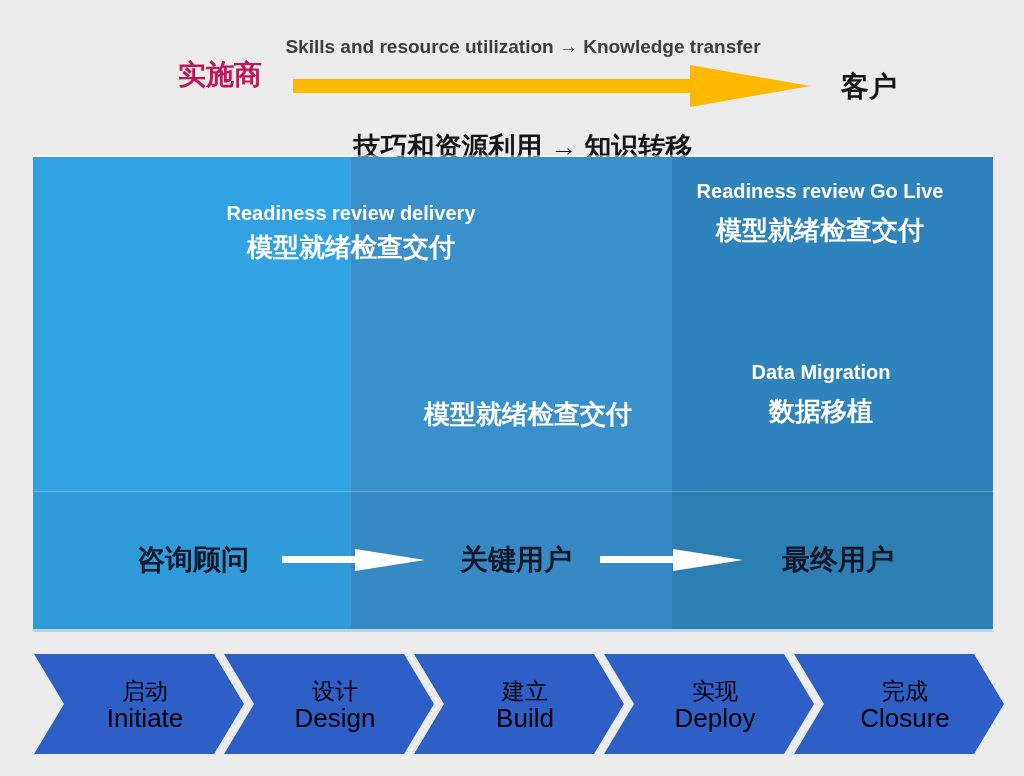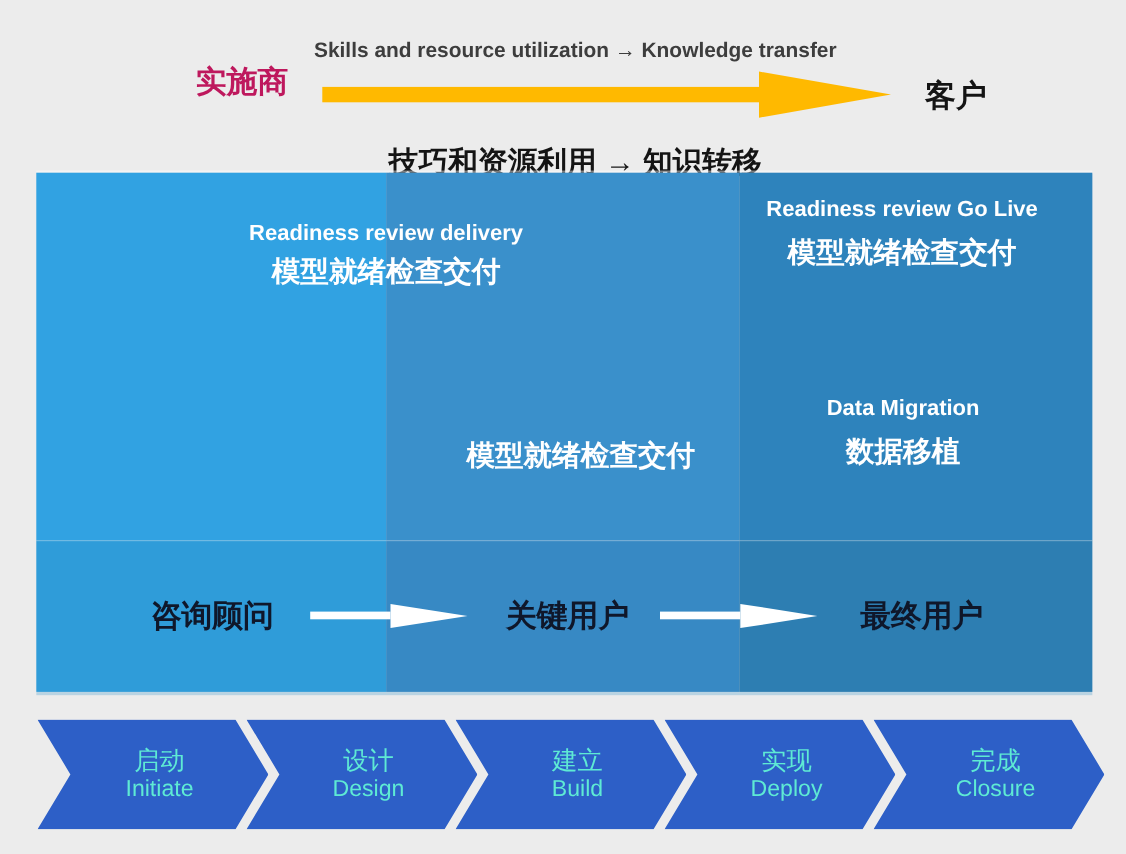--- a/index.html
+++ b/index.html
@@ -38,23 +38,23 @@
   
   .warrow{height:22px;}
   .warrow .shaft{position:absolute;left:0;top:7px;width:73px;height:7px;background:#fff;}
   .warrow .head{position:absolute;left:73px;top:0;width:0;height:0;
     border-left:70px solid #fff;border-top:11px solid transparent;border-bottom:11px solid transparent;}
 
   
   .chev{top:654px;width:210px;height:100px;background:#2D5FC7;
     clip-path:polygon(0 0,180px 0,210px 50%,180px 100%,0 100%,30px 50%);
     display:flex;flex-direction:column;align-items:center;justify-content:center;
-    padding-left:12px;box-sizing:border-box;color:#5eead4;text-align:center;}
+    padding-left:12px;box-sizing:border-box;color:#000000;text-align:center;}
   .chev .zh{font-size:23px;line-height:28px;}
-  .chev .en{font-size:21px;line-height:26px;}
+  .chev .en{font-size:26px;line-height:26px;}
 </style>
 </head>
 <body>
 
 <div class="abs ctr skills-en">Skills and resource utilization → Knowledge transfer</div>
 <div class="abs ctr impl-label">实施商</div>
 <div class="abs yarrow-shaft"></div>
 <div class="abs yarrow-head"></div>
 <div class="abs ctr cust-label">客户</div>
 <div class="abs ctr subtitle-zh">技巧和资源利用 → 知识转移</div>

